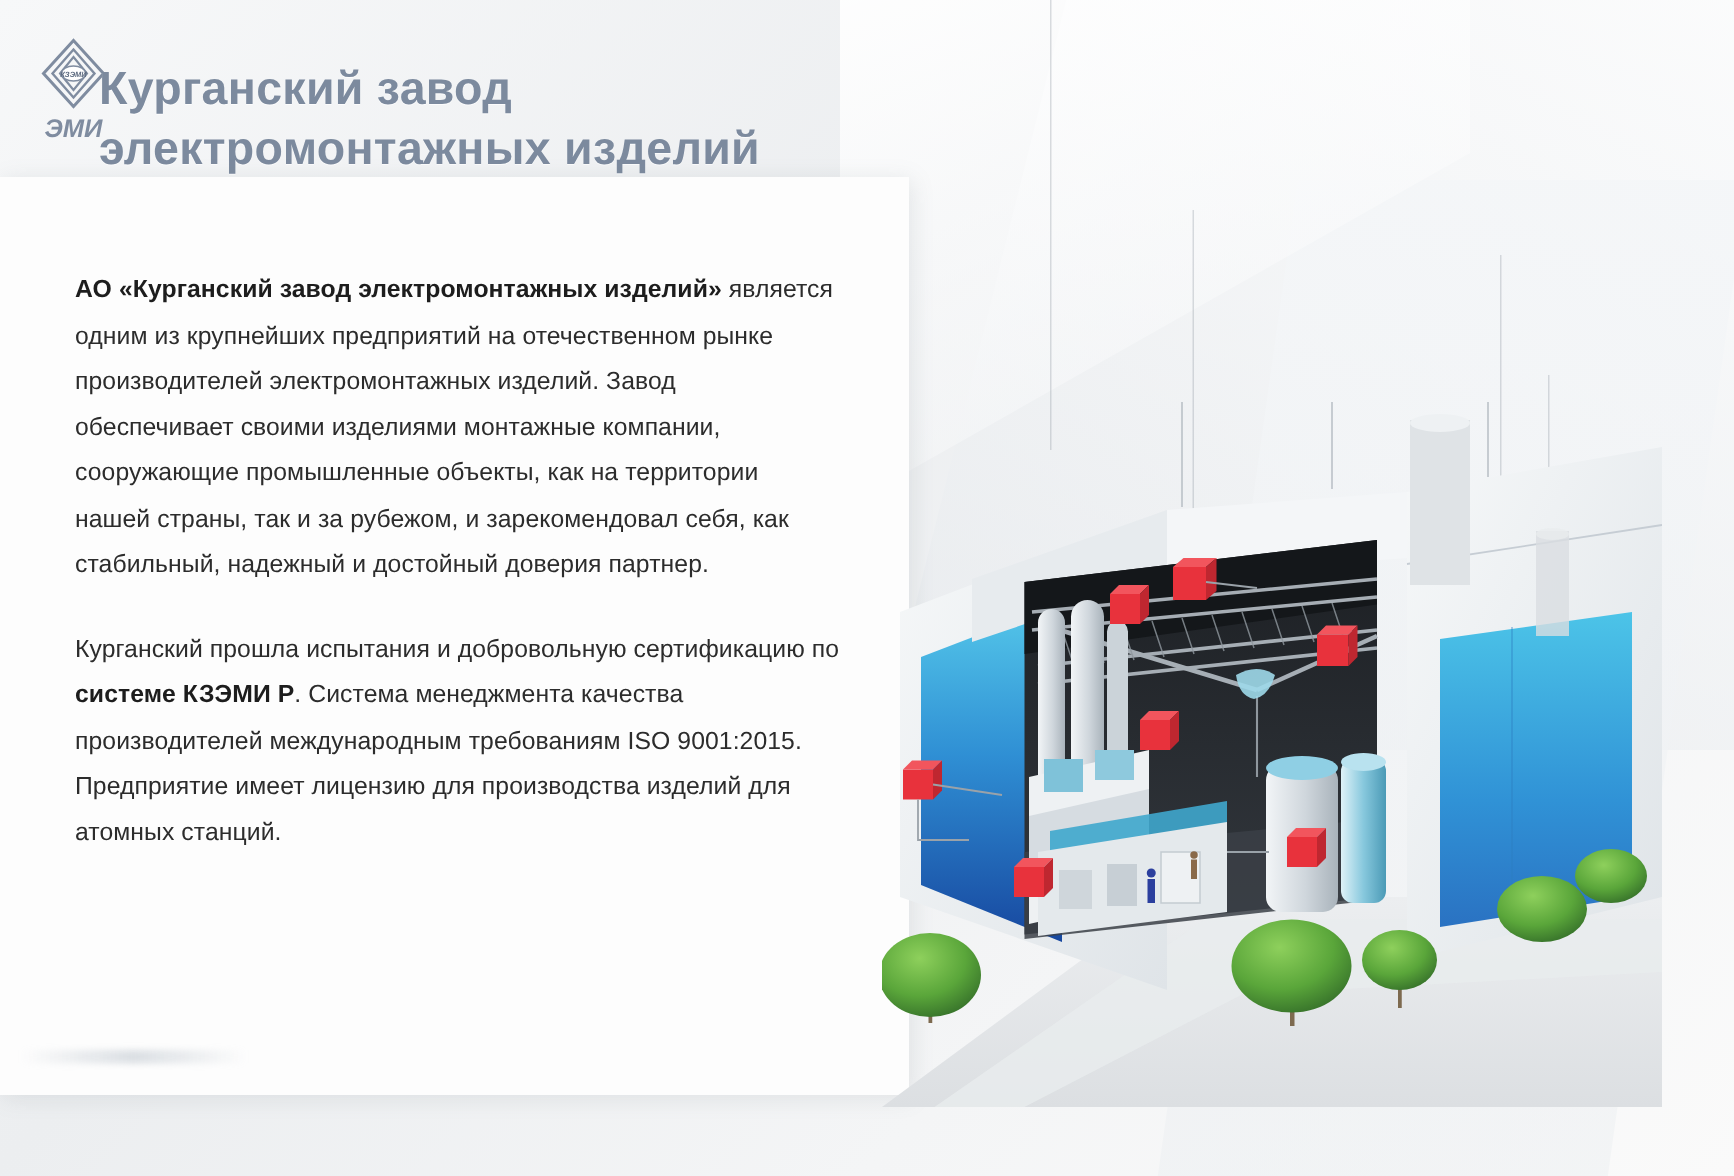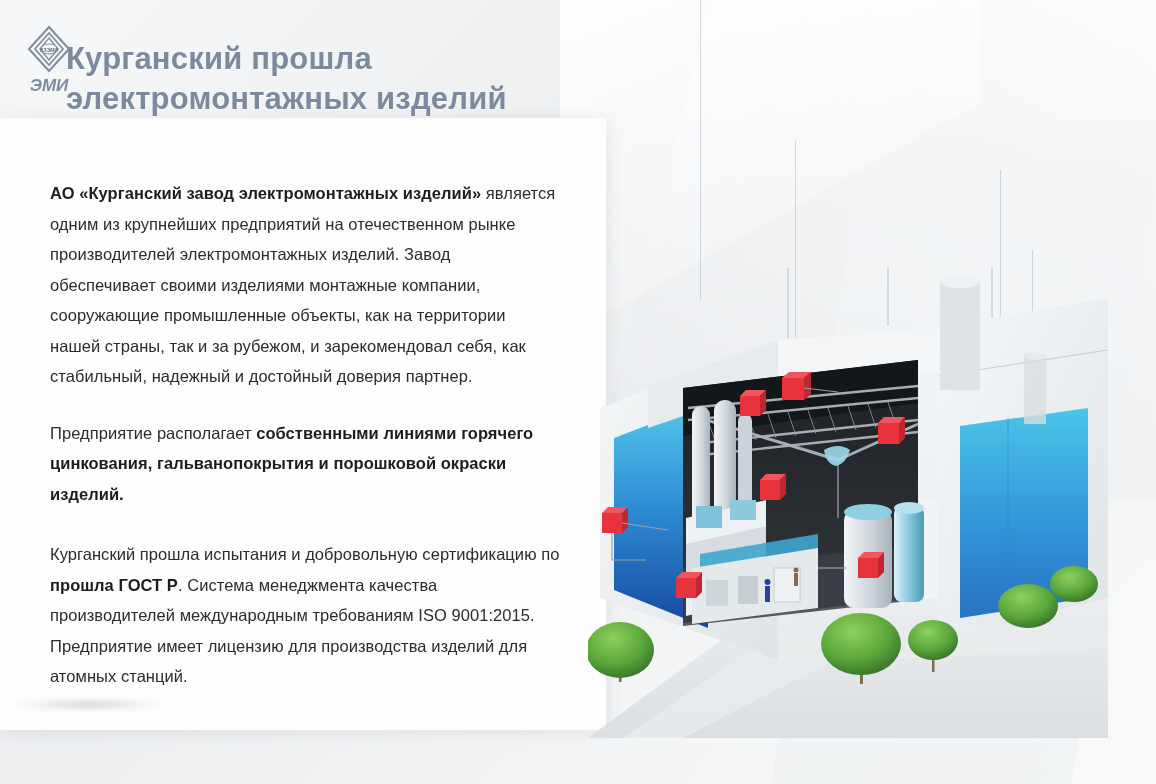--- a/index.html
+++ b/index.html
@@ -95,33 +95,32 @@
         </g>
         <ellipse cx="25" cy="25" rx="8" ry="5" fill="#ffffff" stroke="#7f8ca0" stroke-width="1"></ellipse>
         <text x="25" y="27.5" font-family="Liberation Sans, sans-serif" font-size="5" font-weight="bold" fill="#5d6b80" text-anchor="middle">КЗЭМИ</text>
         <g fill="#7f8ca0" font-family="Liberation Sans, sans-serif" font-size="17" font-weight="bold">
           <text x="25" y="67" text-anchor="middle" letter-spacing="0">ЭМИ</text>
         </g>
       </svg>
     </div>
 
     <h1 id="title">
-      <span class="tline">Курганский прошла</span>
+      <span class="tline">Курганский завод</span>
       <span class="tline">электромонтажных изделий</span>
     </h1>
   </div>
 
   <div id="card">
     <div id="card-body">
 
       <p class="para p1"><b>АО «Курганский завод электромонтажных изделий»</b><span> является одним из крупнейших предприятий на отечественном рынке производителей электромонтажных изделий. Завод обеспечивает своими изделиями монтажные компании, сооружающие промышленные объекты, как на территории нашей страны, так и за рубежом, и зарекомендовал себя, как стабильный, надежный и достойный доверия партнер.</span></p>
 
-      <p class="para p2"><span>Предприятие располагает </span><b>собственными линиями горячего цинкования, гальванопокрытия и порошковой окраски изделий.</b></p>
-
-      <p class="para p3"><span>Курганский прошла испытания и добровольную сертификацию по </span><b>прошла ГОСТ Р</b><span>. Система менеджмента качества производителей международным требованиям ISO 9001:2015. Предприятие имеет лицензию для производства изделий для атомных станций.</span></p>
+
+      <p class="para p3"><span>Курганский прошла испытания и добровольную сертификацию по </span><b>системе КЗЭМИ Р</b><span>. Система менеджмента качества производителей международным требованиям ISO 9001:2015. Предприятие имеет лицензию для производства изделий для атомных станций.</span></p>
 
     </div>
   </div>
   <div id="card-edge"></div>
 
   <div id="illo">
     <svg viewBox="0 0 520 470" xmlns="http://www.w3.org/2000/svg">
       <defs>
         <linearGradient id="gWallL" x1="0" y1="0" x2="0" y2="1">
           <stop offset="0%" stop-color="#55c8ea"></stop>

